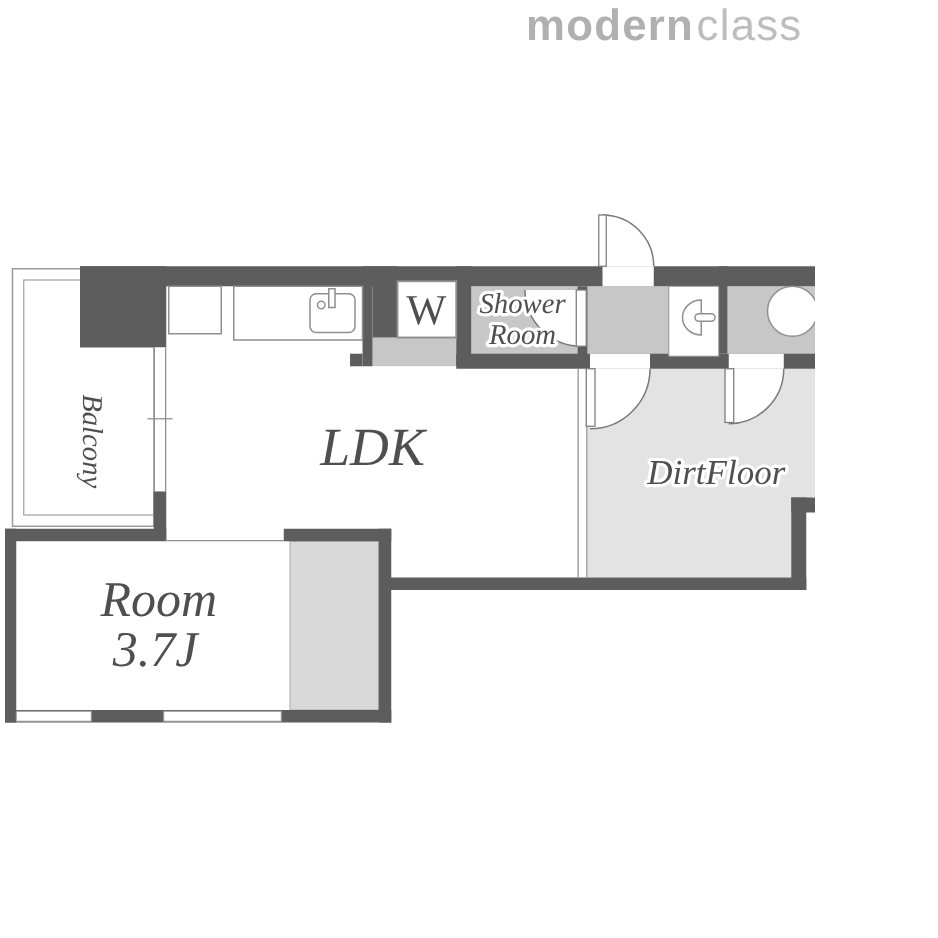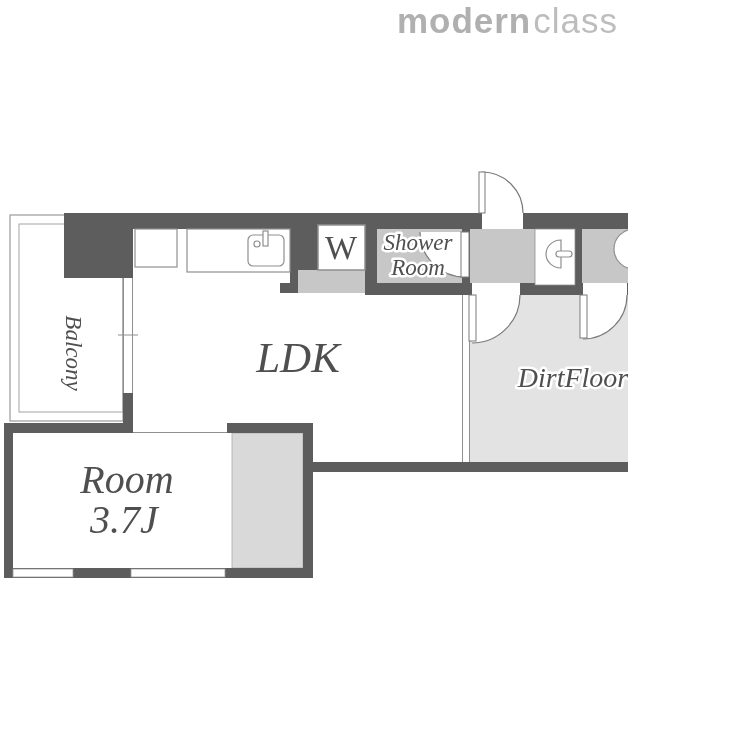--- a/index.html
+++ b/index.html
@@ -1,17 +1,17 @@
 <!DOCTYPE html>
 <html style="--wall: #5d5d5d; --room-gray: #c7c7c7; --closet-gray: #d9d9d9; --dirtfloor-gray: #e3e3e3; --line: #8f8f8f; --label: #4f4f4f; --logo-bold: #b0b0b0; --logo-light: #bdbdbd;"><head>
 <meta charset="utf-8">
 <style>
   html,body{margin:0;padding:0;background:#ffffff;}
   .page{position:relative;width:628px;height:750px;background:#fff;overflow:hidden;
-        font-family:"Liberation Serif", serif;}
+        font-family:"Liberation Serif", serif;padding-left:24px;}
   .logo{position:absolute;top:2px;right:10px;font-family:"Liberation Sans", sans-serif;
         font-size:35px;letter-spacing:1px;line-height:1.1;user-select:none;}
   .logo .b{font-weight:700;color:var(--logo-bold,#b0b0b0);}
   .logo .l{font-weight:400;color:var(--logo-light,#bdbdbd);margin-left:2px;}
   svg text{fill:var(--label,#4f4f4f);}
   .rm-label{font-style:italic;}
   .halo{paint-order:stroke;stroke:#ffffff;stroke-width:5px;stroke-linejoin:round;}
   .wall{fill:var(--wall,#5d5d5d);}
   .gray{fill:var(--room-gray,#c7c7c7);}
   .dirt{fill:var(--dirtfloor-gray,#e3e3e3);}

